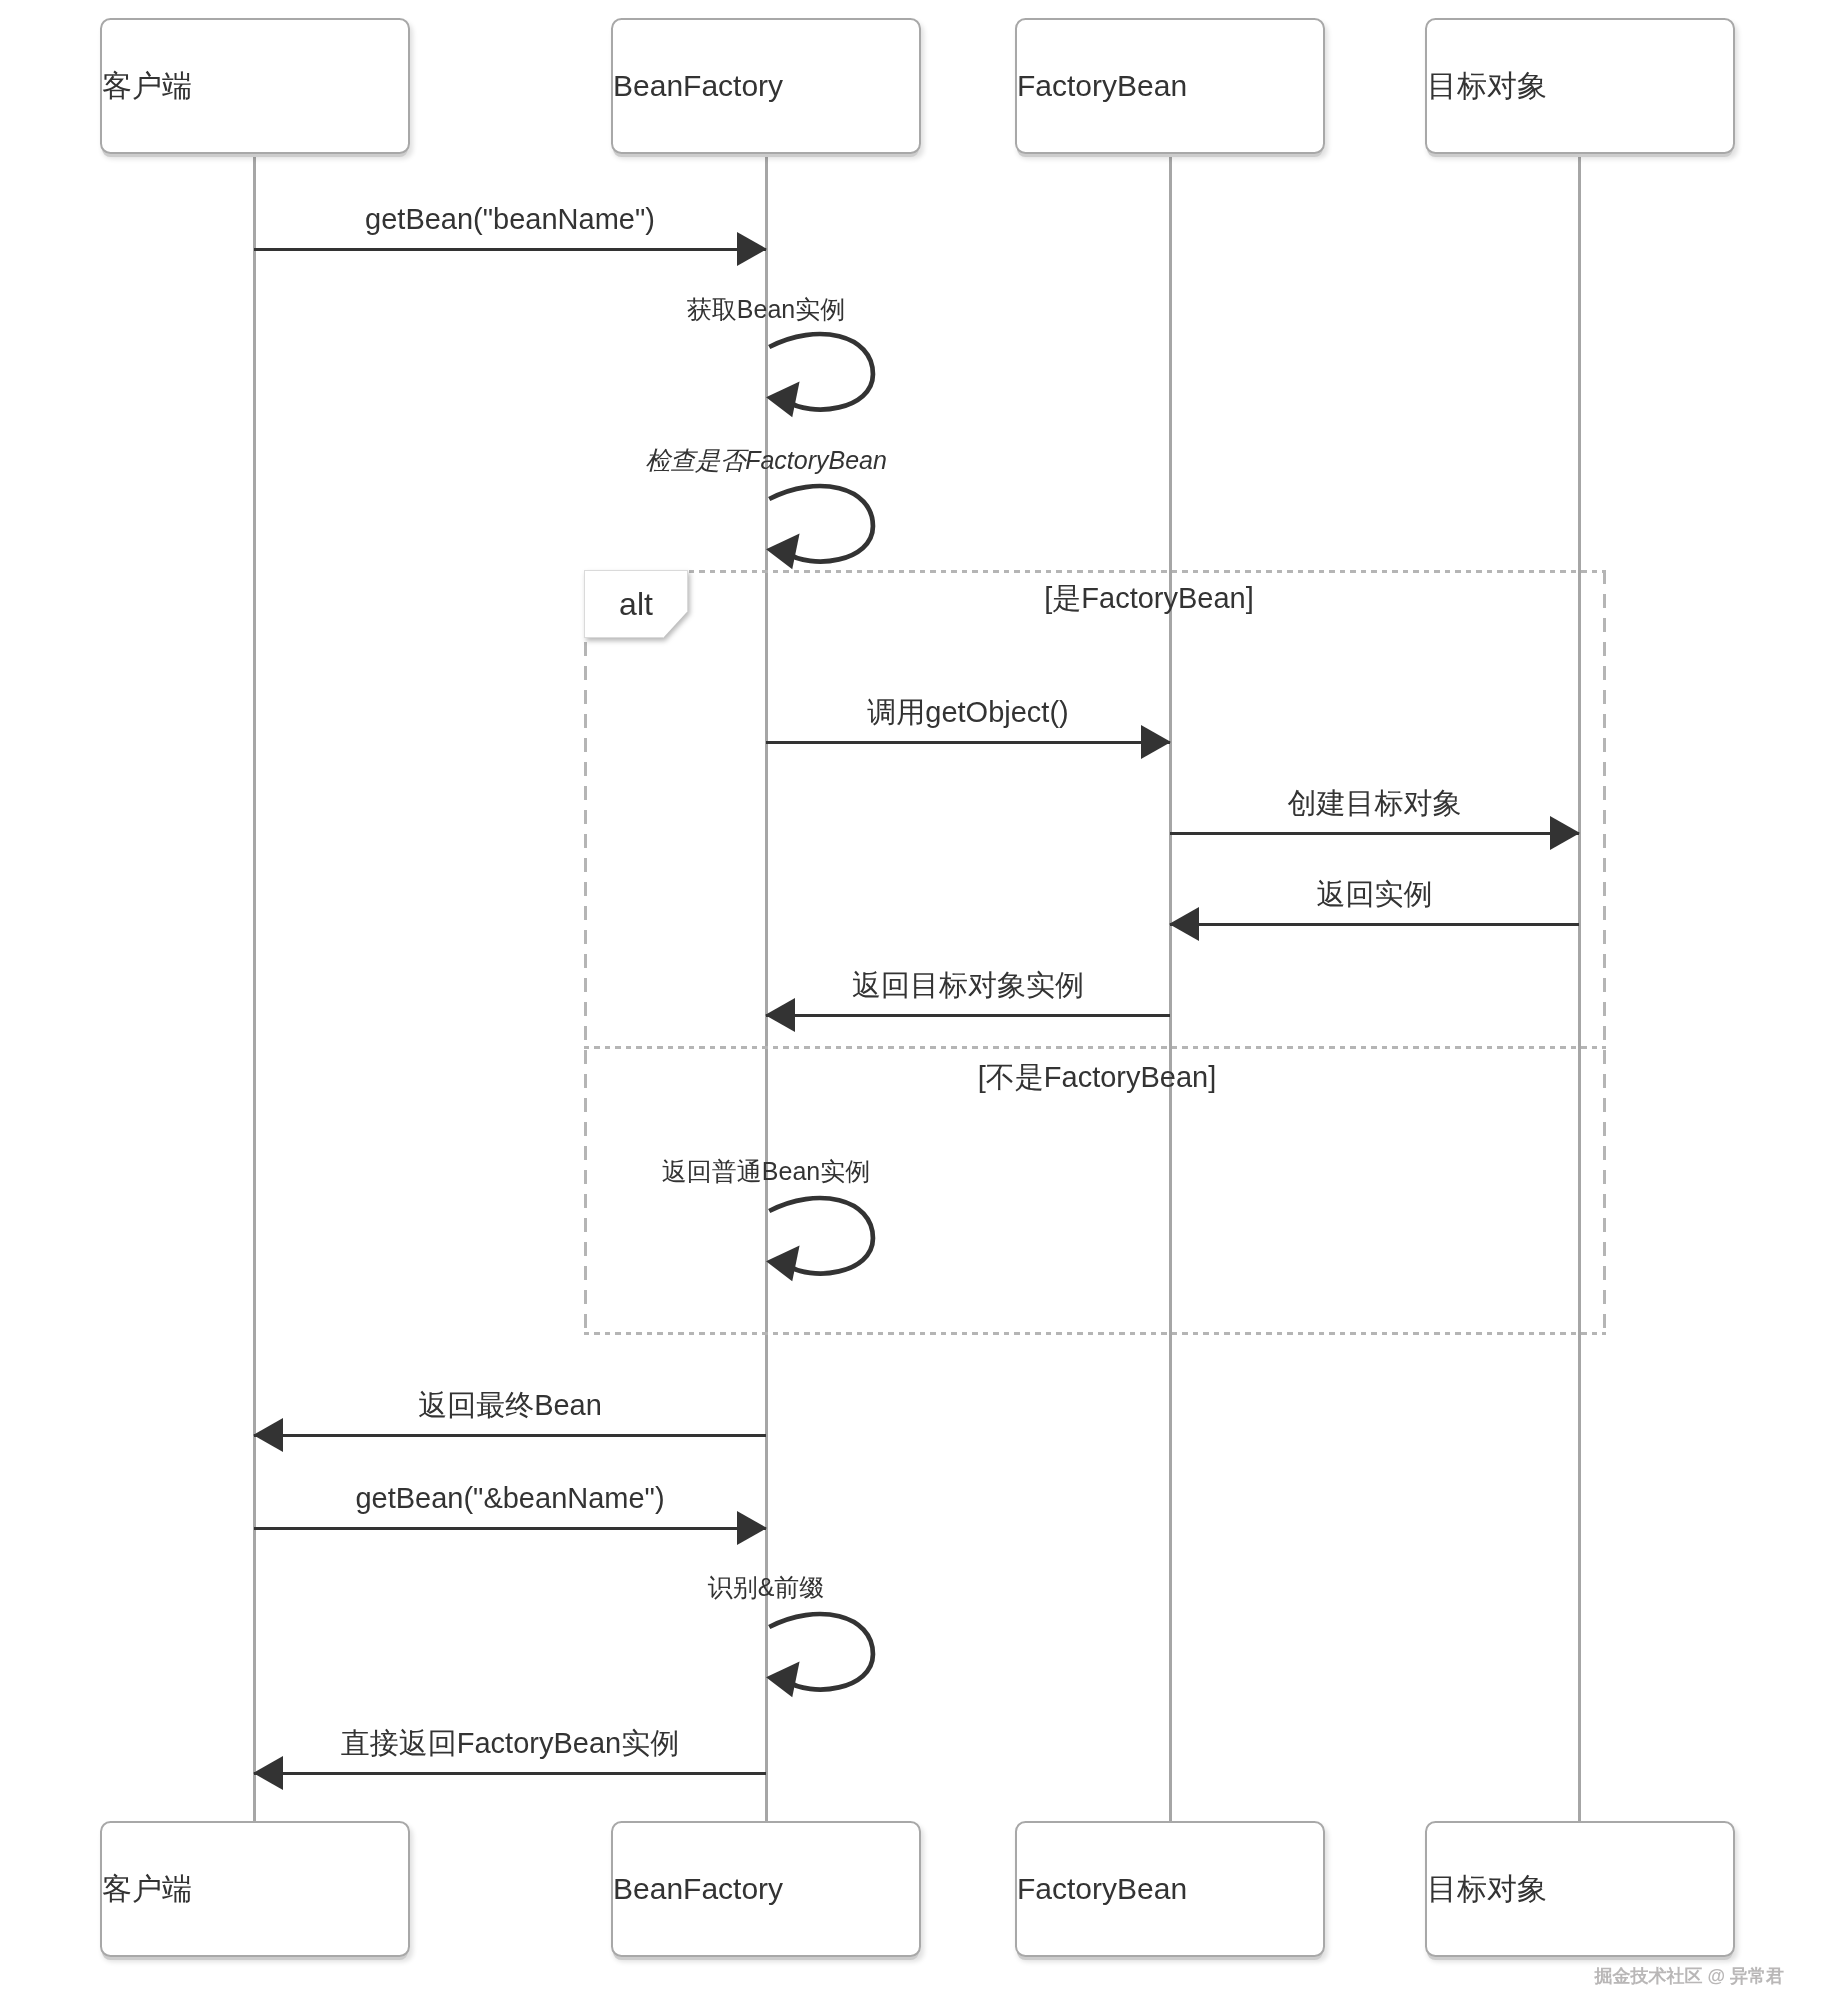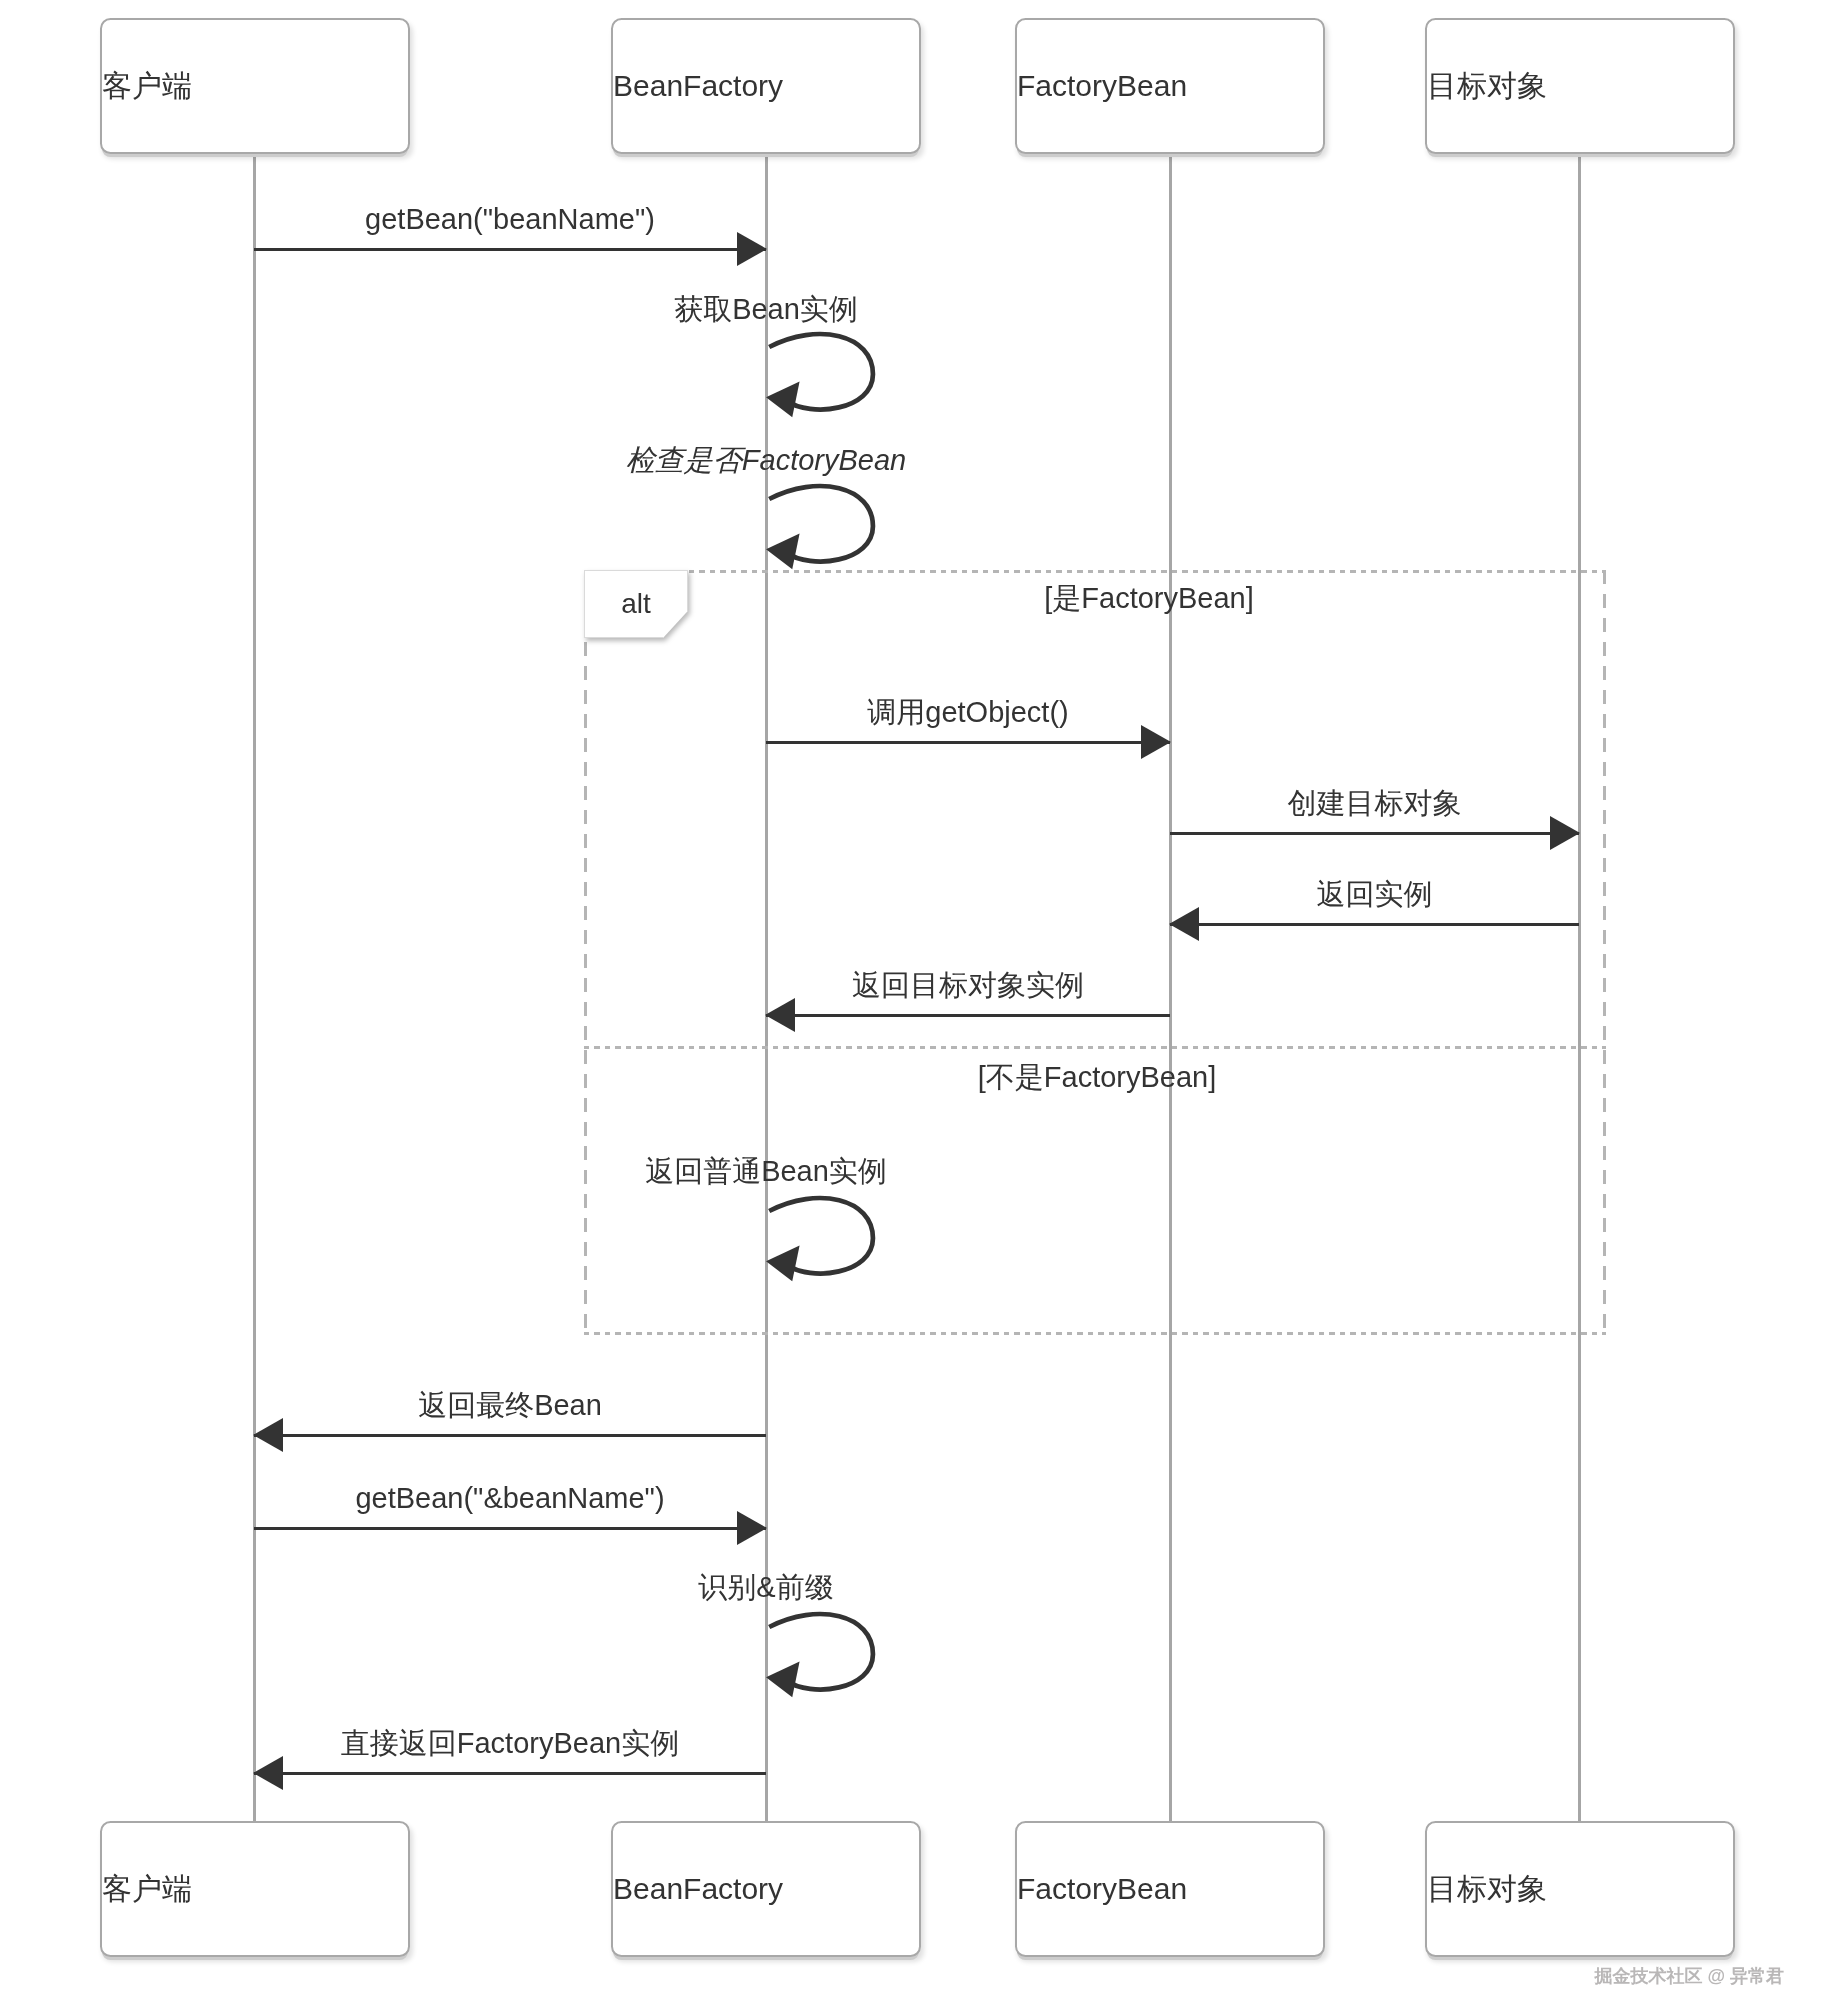--- a/index.html
+++ b/index.html
@@ -27,37 +27,37 @@
   .msg-label{
     display:block; text-align:center; font-size:29px; line-height:35px;
     color:var(--text); margin-bottom:10.5px; white-space:nowrap;
   }
   .msg-line{position:relative; height:3.7px; background:var(--line);}
   .head{position:absolute; width:0; height:0; top:50%; transform:translateY(-50%);
         border-top:17px solid transparent; border-bottom:17px solid transparent;}
   .head.right{right:-1px; border-left:30px solid var(--line);}
   .head.left{left:-1px; border-right:30px solid var(--line);}
   .loop-label{
-    position:absolute; transform:translateX(-50%); font-size:29px; line-height:35px;
+    position:absolute; transform:translateX(-50%); font-size:25px; line-height:35px;
     color:var(--text); white-space:nowrap; text-align:center;
   }
   .loop{position:absolute;}
   .alt-frame{position:absolute; left:584px; top:570px; width:1022px; height:765px;}
   .alt-frame .b{position:absolute; background-repeat:repeat;}
   .alt-frame .bh{height:2.6px; left:0; right:0;
     background-image:repeating-linear-gradient(90deg,var(--framedot) 0 5.2px,transparent 5.2px 10.5px);}
   .alt-frame .bv{width:2.6px; top:0; bottom:0;
     background-image:repeating-linear-gradient(180deg,var(--framedot) 0 13.6px,transparent 13.6px 24px);}
   .alt-label-wrap{position:absolute; left:584px; top:570px;
     filter:drop-shadow(2.6px 3.1px 2.6px rgba(0,0,0,0.28));}
   .alt-label{
     width:104px; height:68px; background:#ffffff; border:1px solid #dadada;
     clip-path:polygon(0 0,100% 0,100% 60%,76% 100%,0 100%);
     display:flex; align-items:center; justify-content:center;
-    font-size:28px; color:var(--text); box-sizing:border-box;
+    font-size:32px; color:var(--text); box-sizing:border-box;
   }
   .guard{position:absolute; transform:translateX(-50%); font-size:29px; line-height:35px;
          color:var(--text); white-space:nowrap;}
   .watermark{position:absolute; right:42px; top:1964px; font-size:18px; font-weight:bold;
              color:#b9b7b7; text-shadow:1px 1px 0 #ffffff; white-space:nowrap;}
 </style>
 </head>
 <body>
 
 <div class="canvas">

